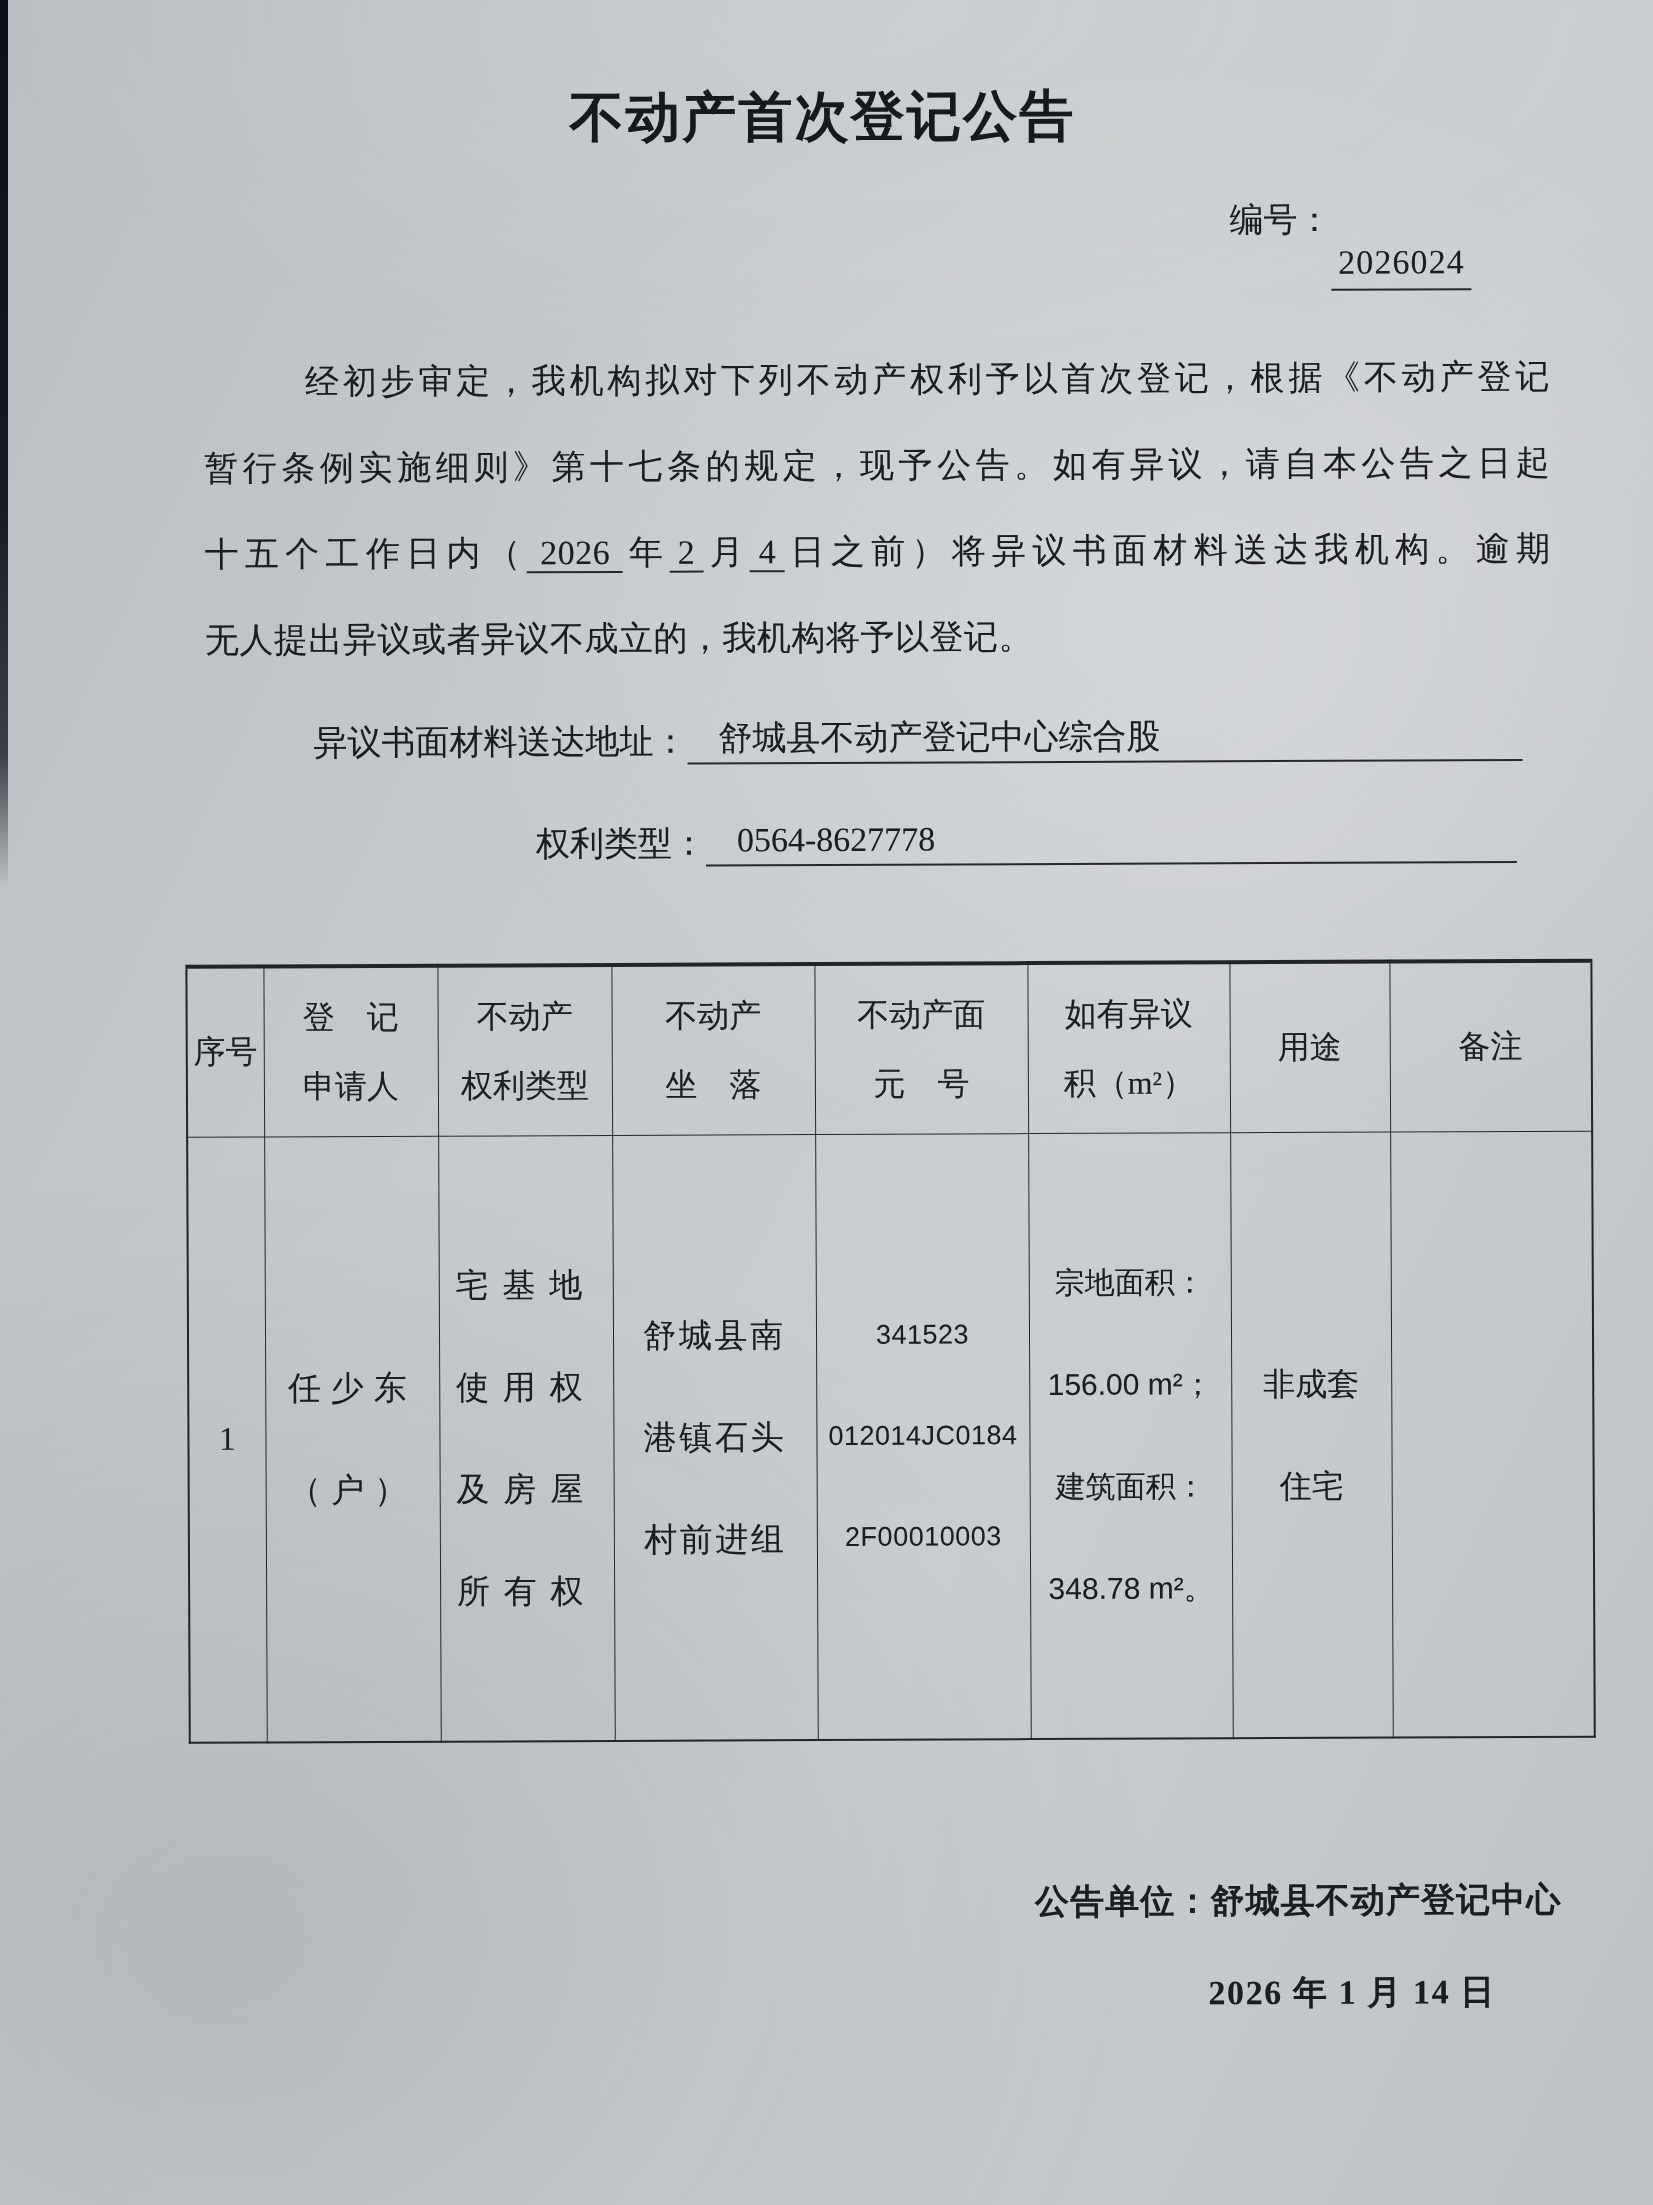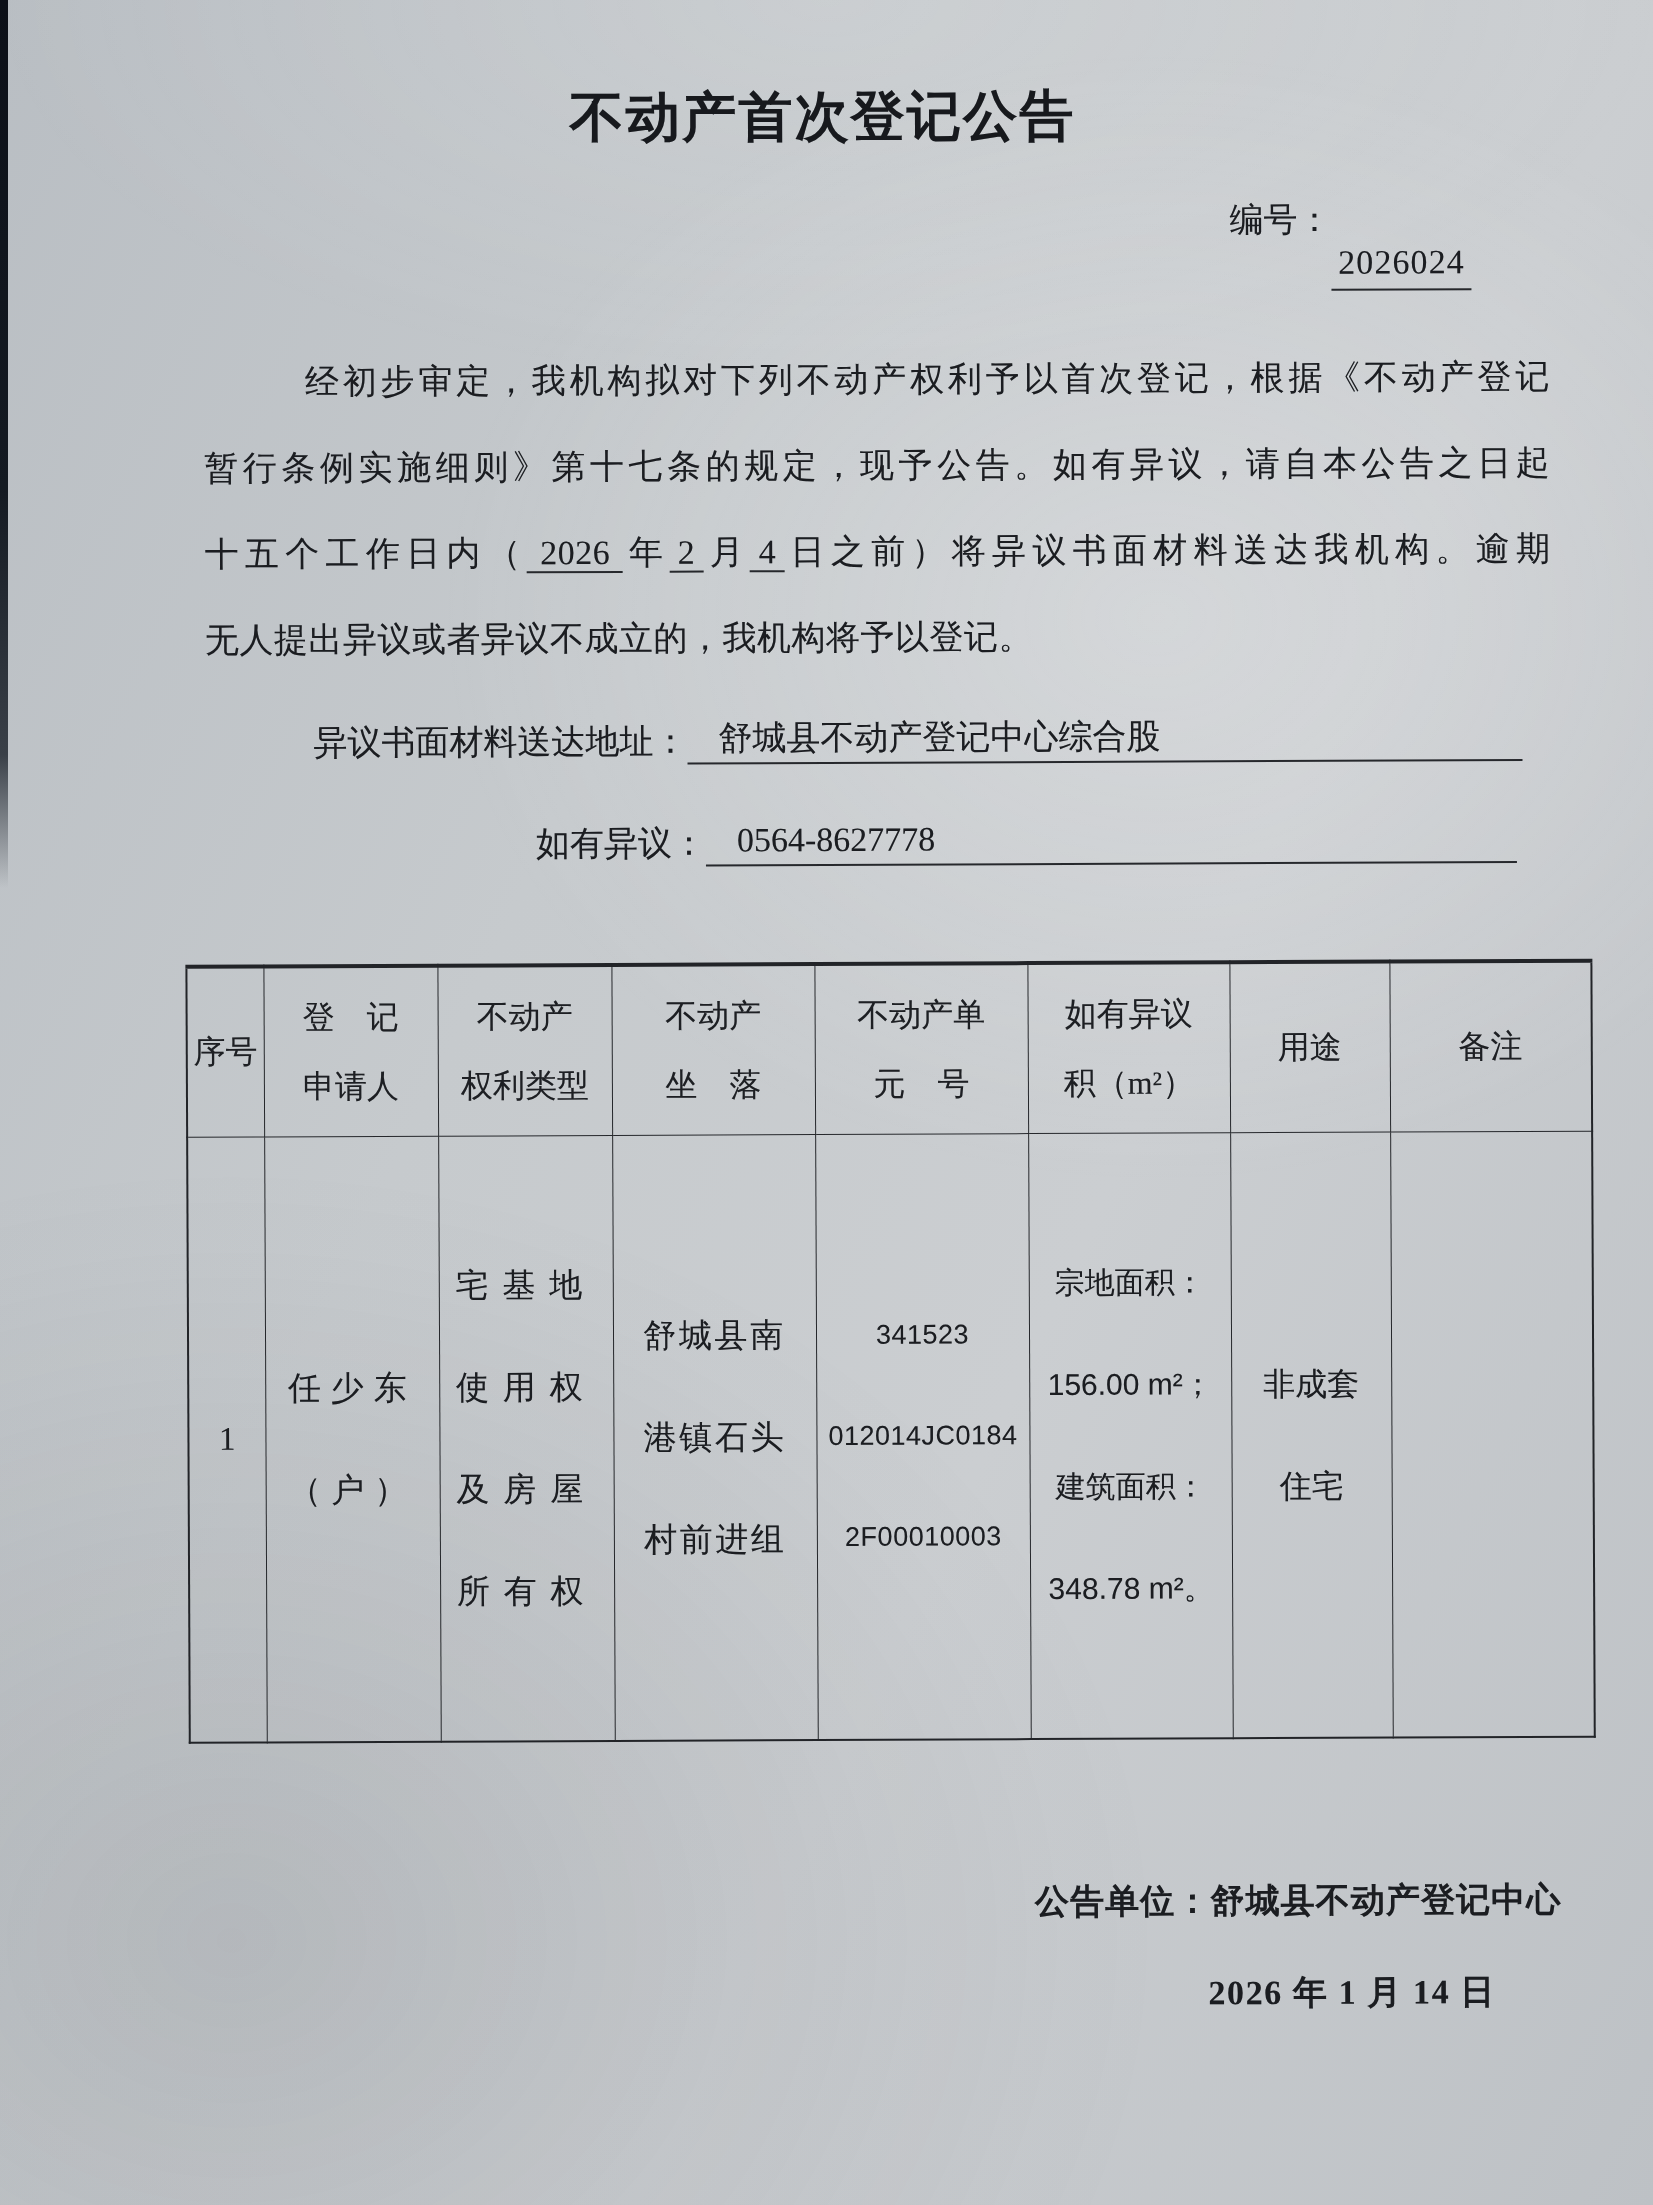--- a/index.html
+++ b/index.html
@@ -172,21 +172,21 @@
     <span class="pline just"><span>十五个工作日内（</span><span class="blank-u">2026</span><span>年</span><span class="blank-u small">2</span><span>月</span><span class="blank-u small">4</span><span>日之前）将异议书面材料送达我机构。逾期</span></span>
     <span class="pline">无人提出异议或者异议不成立的，我机构将予以登记。</span>
   </div>
 
   <div class="field-row addr-row">
     <span>异议书面材料送达地址：</span>
     <span class="field-fill"><span>舒城县不动产登记中心综合股</span></span>
   </div>
 
   <div class="field-row contact-row">
-    <span>如有异议：</span>
+    <span>权利类型：</span>
     <span class="field-fill"><span>0564-8627778</span></span>
   </div>
 
   <table class="reg-table">
     <colgroup>
       <col style="width:77px">
         <col style="width:174px">
         <col style="width:174px">
         <col style="width:203px">
       <col style="width:213px">
@@ -196,21 +196,21 @@
     </colgroup>
     <tbody>
         <tr class="hrow">
       <th class="hcell">序号</th>
       <th class="hcell">登　记
 申请人</th>
       <th class="hcell">不动产
 权利类型</th>
       <th class="hcell">不动产
 坐　落</th>
-      <th class="hcell">不动产单
+      <th class="hcell">不动产面
 元　号</th>
       <th class="hcell">如有异议
 积（m²）</th>
       <th class="hcell">用途</th>
       <th class="hcell">备注</th>
     </tr>
     <tr class="brow">
       <td class="c-seq">1</td>
       <td class="c-applicant">任少东
 （户）</td>

